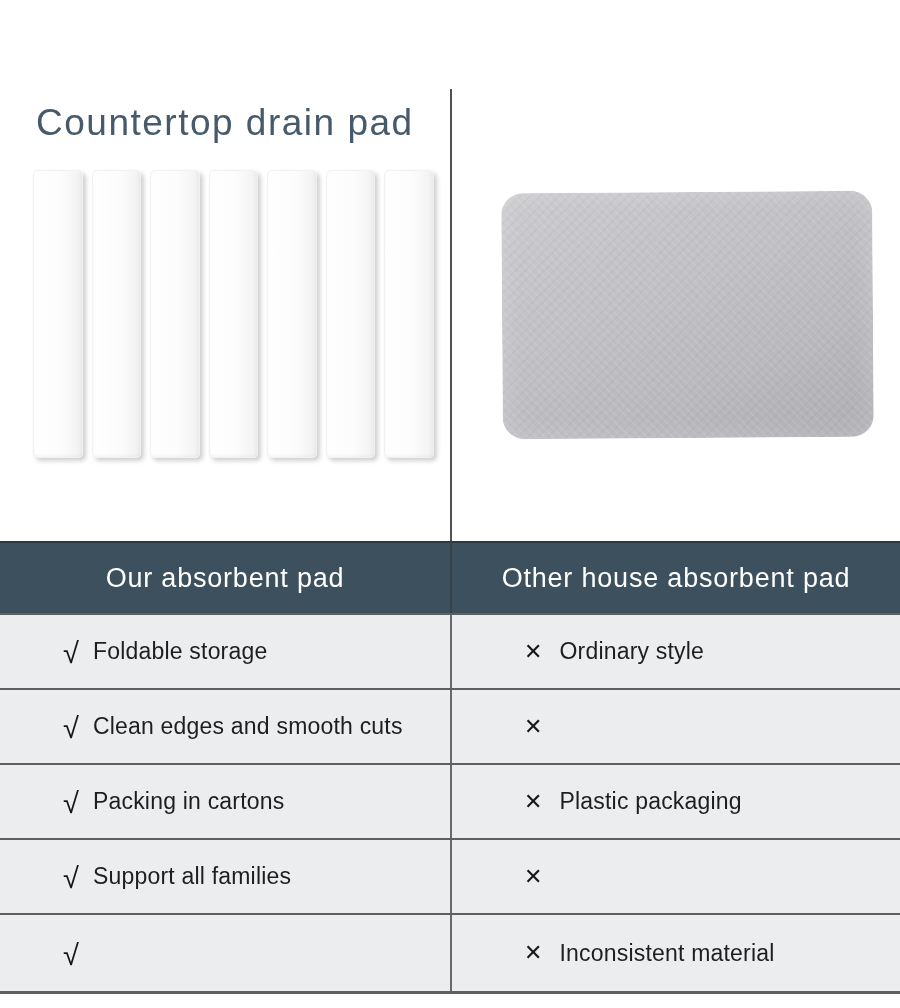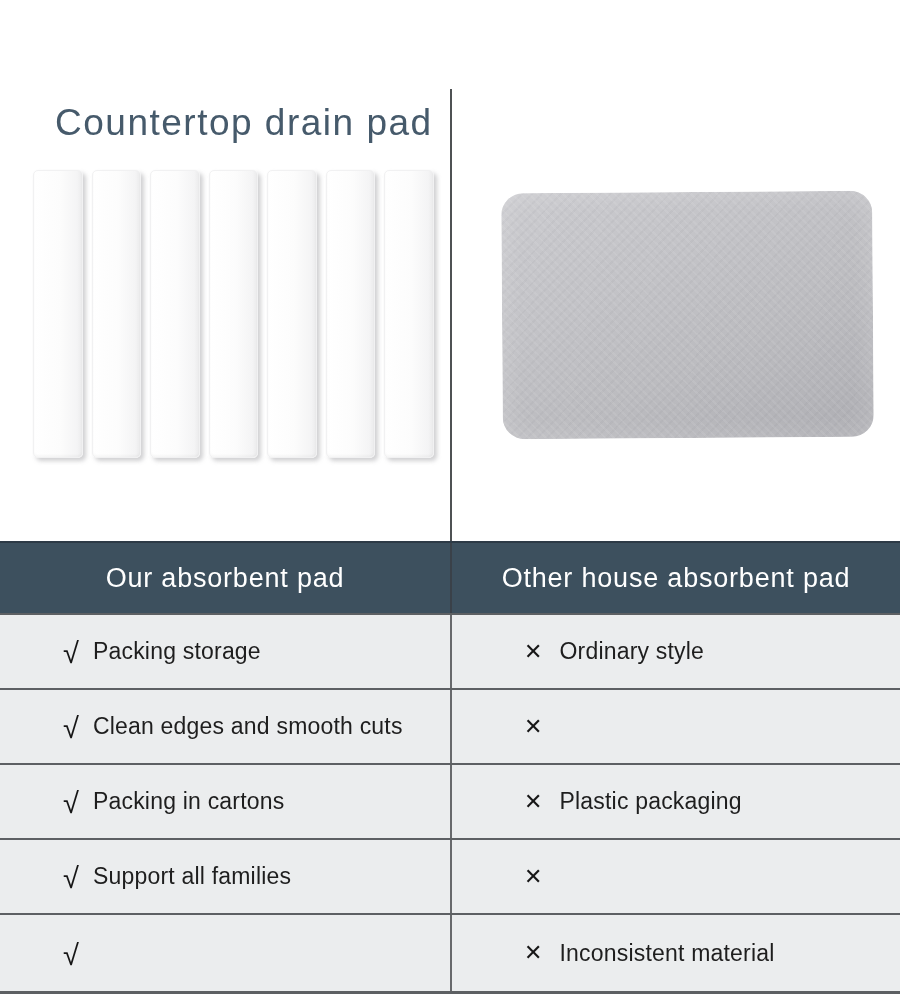--- a/index.html
+++ b/index.html
@@ -17,21 +17,20 @@
   
   .page-title {
     position: absolute;
     left: 36px;
     top: 102px;
     font-size: 37px;
     font-weight: 300;
     letter-spacing: 1.5px;
     color: var(--accent_title, #465a6b);
     white-space: nowrap;
-    margin-left: 19px;
   }
 
   
   .pad-left {
     position: absolute;
     left: 33px;
     top: 170px;
     width: 401px;
     height: 288px;
     display: flex;
@@ -148,21 +147,21 @@
   <div class="comparison-table">
 
     <div class="t-header">
       <div class="t-header-cell left">Our absorbent pad</div>
       <div class="t-header-cell right">Other house absorbent pad</div>
     </div>
 
     <div class="t-row">
       <div class="t-cell left">
         <span class="mark check">√</span>
-        <span class="feature-text">Packing storage</span>
+        <span class="feature-text">Foldable storage</span>
       </div>
       <div class="t-cell right">
         <span class="mark cross">✕</span>
         <span class="feature-text">Ordinary style</span>
       </div>
     </div>
 
     <div class="t-row">
       <div class="t-cell left">
         <span class="mark check">√</span>

